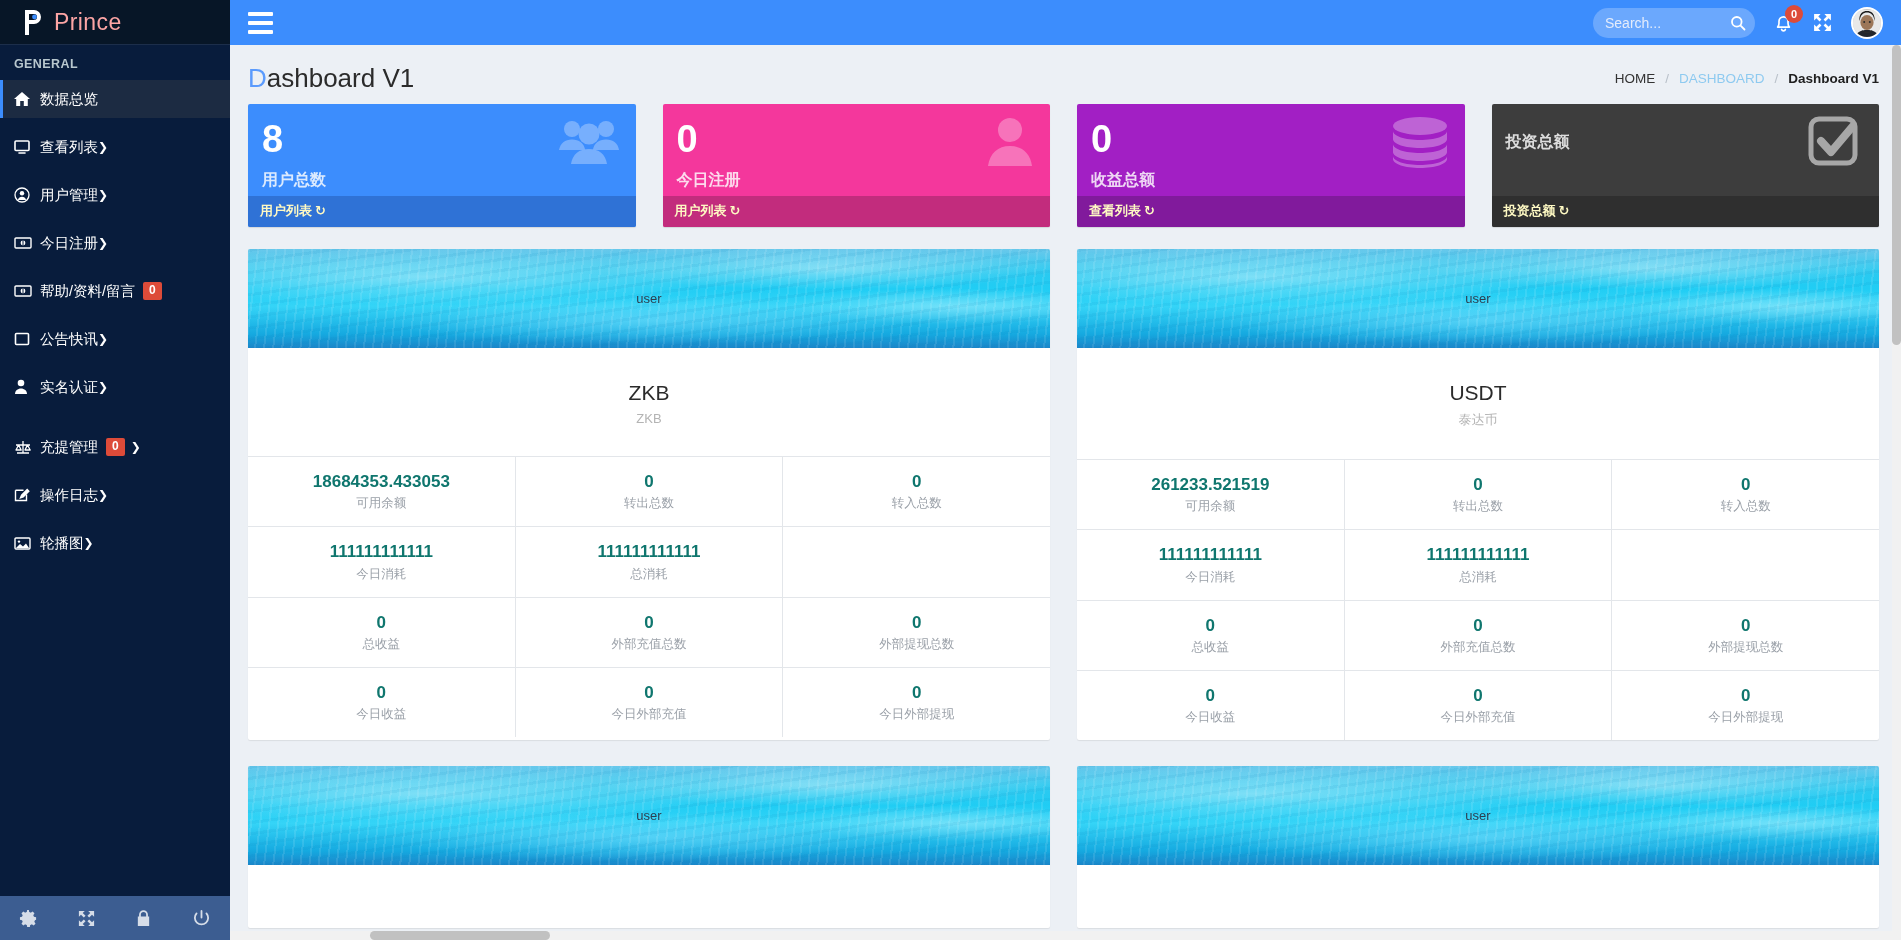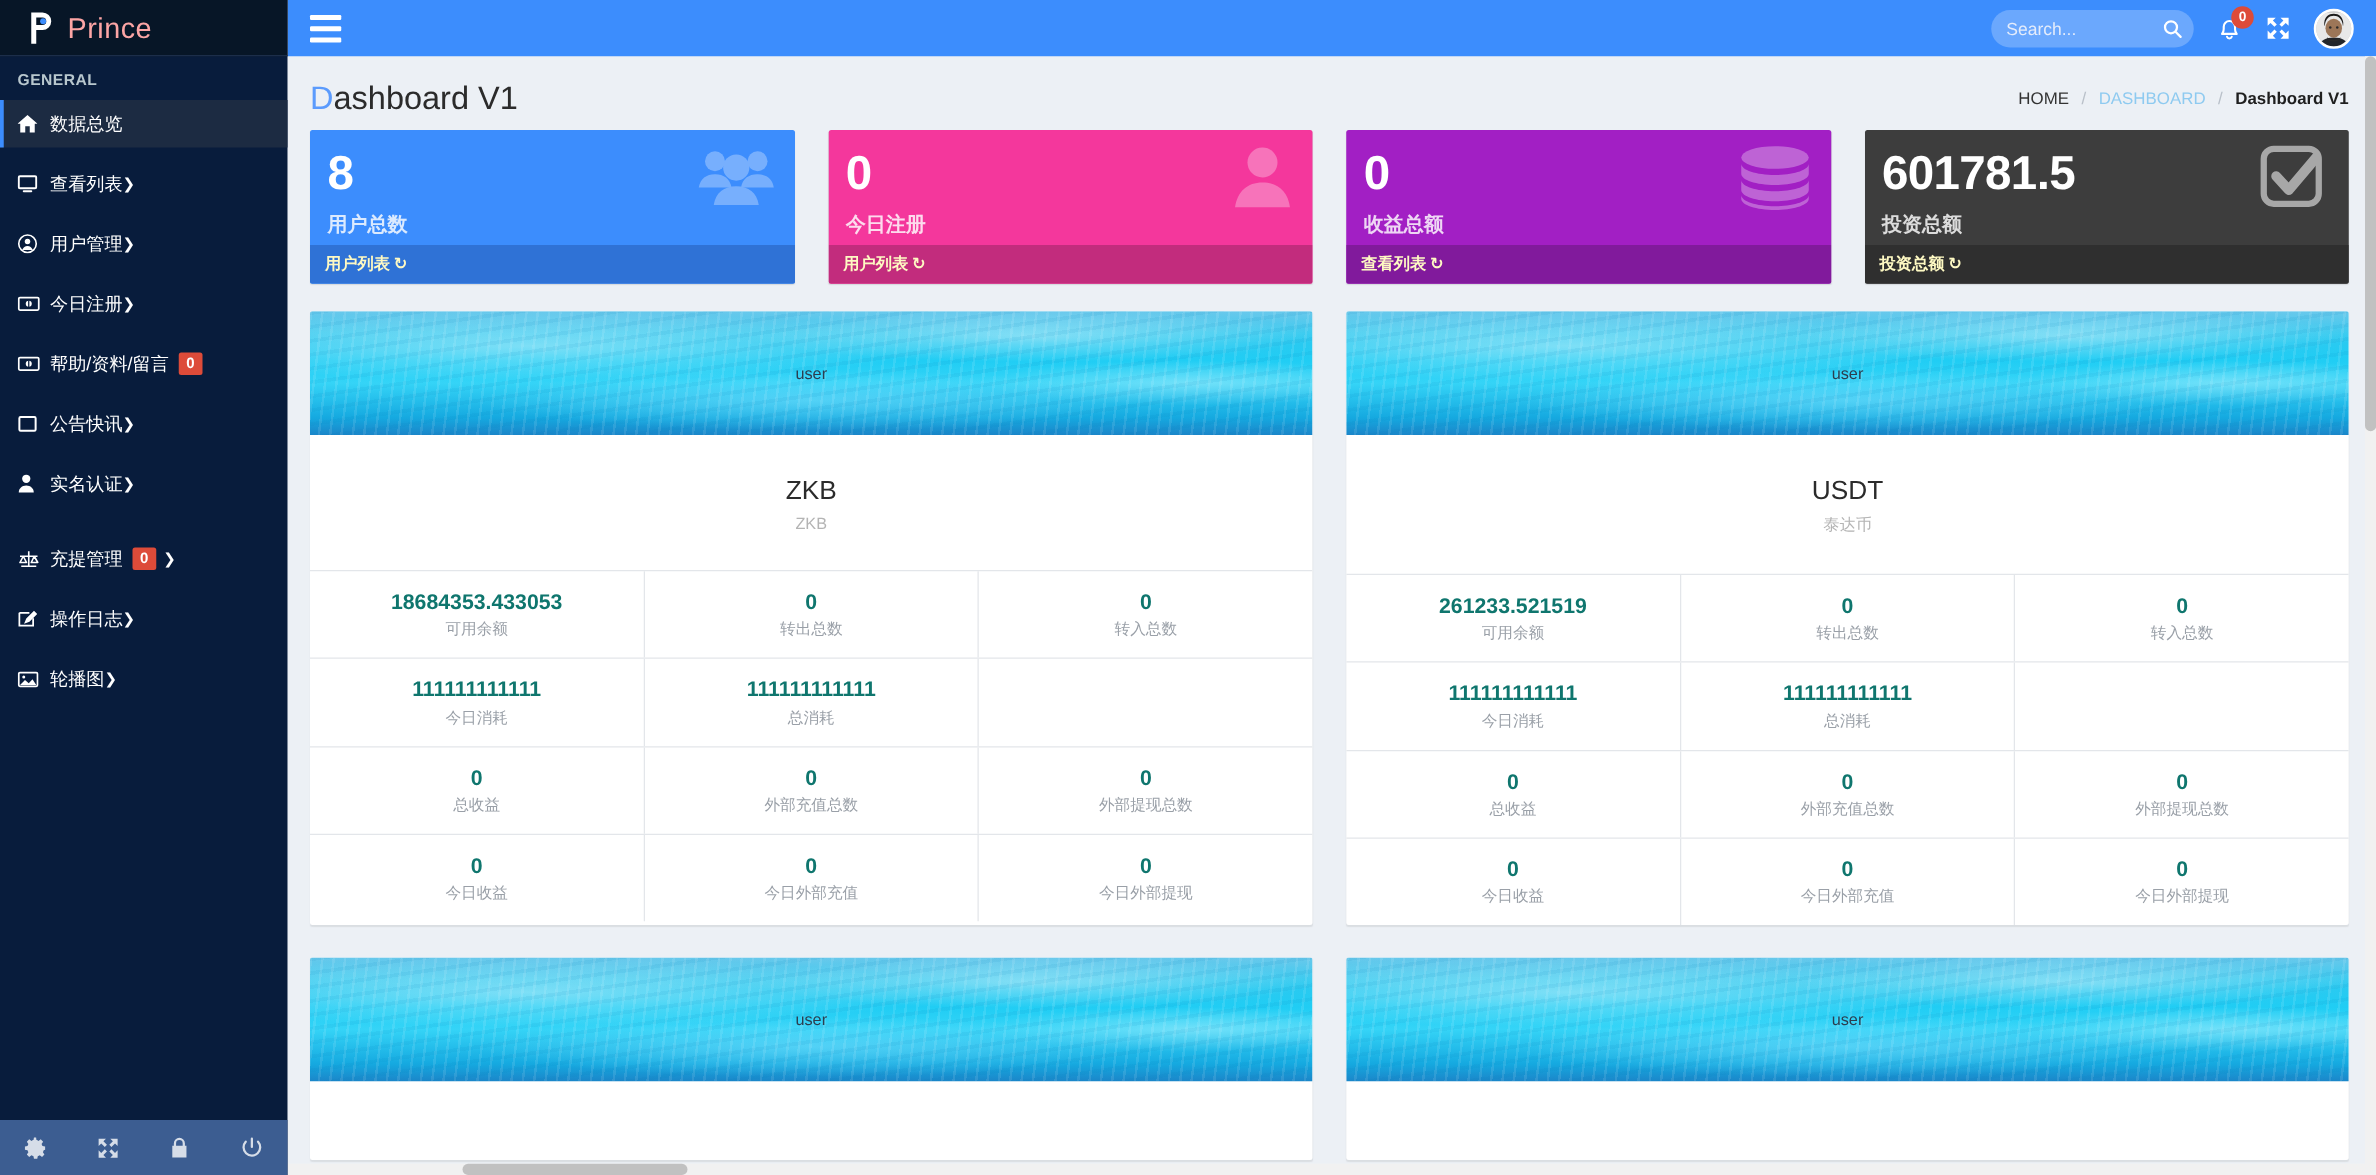--- a/index.html
+++ b/index.html
@@ -491,21 +491,20 @@
                 </svg>
             </span>
           </div>
           <a class="stat-foot" style="background:#811a9c;">
             <span>查看列表</span><span class="ar">↻</span>
           </a>
         </div>
 
         <div class="stat-card" style="background:#3d3d3d;">
           <div class="stat-body">
-            <div class="stat-value">601781.5</div>
             <div class="stat-label">投资总额</div>
             <span class="stat-ico" style="opacity:.55;">
               <svg width="56" height="52" viewBox="0 0 56 52" fill="none" stroke="#fff" stroke-width="5">
                   <rect x="4" y="3" width="44" height="44" rx="8"></rect>
                   <path d="M14 25l10 11 22-26" stroke-width="8" stroke-linecap="round" stroke-linejoin="round"></path>
                 </svg>
             </span>
           </div>
           <a class="stat-foot" style="background:#2f2f2f;">
             <span>投资总额</span><span class="ar">↻</span>

